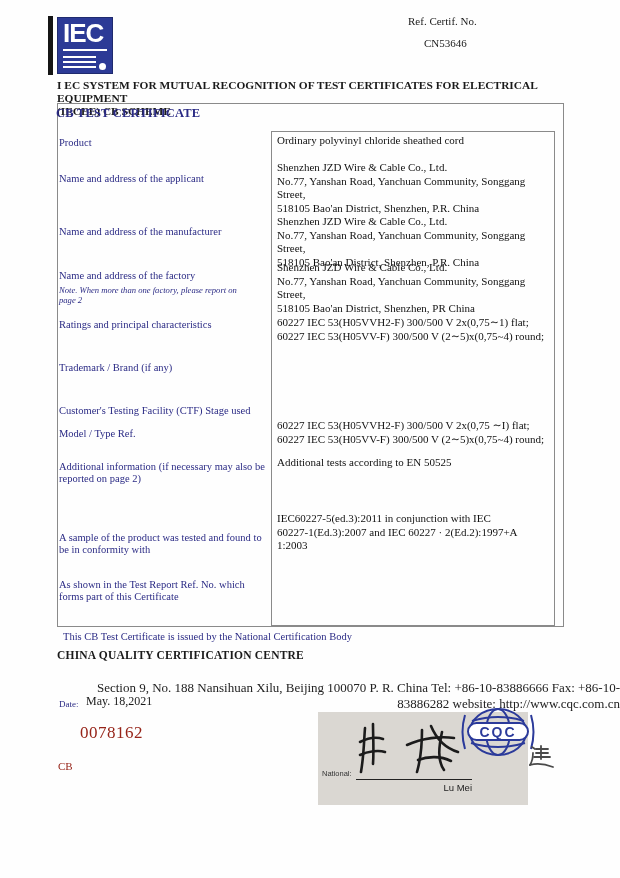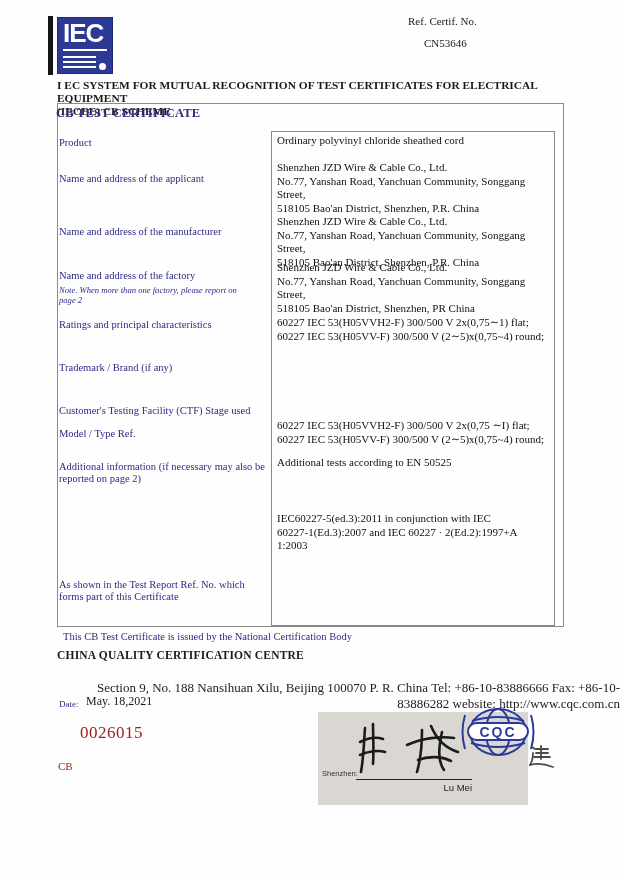--- a/index.html
+++ b/index.html
@@ -107,50 +107,51 @@
   <div class="lbl lbl6">Customer's Testing Facility (CTF) Stage used</div>
   <div class="val val6"></div>
 
   <div class="lbl lbl7">Model / Type Ref.</div>
   <div class="val val7">60227 IEC  53(H05VVH2-F) 300/500 V 2x(0,75 ∼I) flat;
 60227 IEC  53(H05VV-F) 300/500 V (2∼5)x(0,75~4) round;</div>
 
   <div class="lbl lbl8">Additional information (if necessary may also be reported on page 2)</div>
   <div class="val val8">Additional tests according to EN 50525</div>
 
+  <div class="lbl lbl9">A sample of the product was tested and found to be in conformity with</div>
   <div class="val val9">IEC60227-5(ed.3):2011 in conjunction with IEC
 60227-1(Ed.3):2007 and IEC 60227 · 2(Ed.2):1997+A 1:2003</div>
 
   <div class="lbl lbl10">As shown in the Test Report Ref. No. which forms part of this Certificate</div>
 
   <div class="issued-note">This CB Test Certificate is issued by the National Certification Body</div>
 
   <div class="org-name">CHINA QUALITY CERTIFICATION CENTRE</div>
   <div class="org-address">Section 9, No. 188 Nansihuan Xilu, Beijing 100070 P. R. China Tel: +86-10-83886666 Fax: +86-10-83886282 website: http://www.cqc.com.cn</div>
   <div class="date-label">Date:</div>
   <div class="date-value">May. 18,2021</div>
   <div class="cb-label">CB</div>
-  <div class="cb-number">0026015</div>
+  <div class="cb-number">0078162</div>
 
   <div class="scan-block"></div>
 
   <svg class="sig-script" width="122" height="62" viewBox="0 0 122 62">
     <g fill="none" stroke="#1b1b1b" stroke-width="2.6" stroke-linecap="round">
       <path d="M13,10 C12,22 12,36 9,54"></path>
       <path d="M21,6 C21,18 22,32 21,46"></path>
       <path d="M8,24 C16,20 25,19 31,21"></path>
       <path d="M8,37 C16,33 27,32 33,34"></path>
       <path d="M70,12 C70,26 69,40 65,54"></path>
       <path d="M55,27 C70,20 89,18 102,20"></path>
       <path d="M79,8 C84,20 93,30 106,34"></path>
       <path d="M90,14 C87,28 85,42 92,52"></path>
       <path d="M66,42 C76,38 89,38 99,43"></path>
     </g>
   </svg>
-  <div class="sig-label">Shenzhen:</div>
+  <div class="sig-label">National:</div>
   <div class="sig-line"></div>
   <div class="sig-name">Lu Mei</div>
 
   <svg class="cqc-logo" width="76" height="56" viewBox="0 0 76 56">
     <g fill="none" stroke="#2b3a9a" stroke-width="2">
       <path d="M5,9 Q0,26 5,43"></path>
       <path d="M71,9 Q76,26 71,43"></path>
       <ellipse cx="38" cy="26" rx="28" ry="23"></ellipse>
       <ellipse cx="38" cy="26" rx="12" ry="23"></ellipse>
       <path d="M12,15 Q38,7 64,15"></path>

